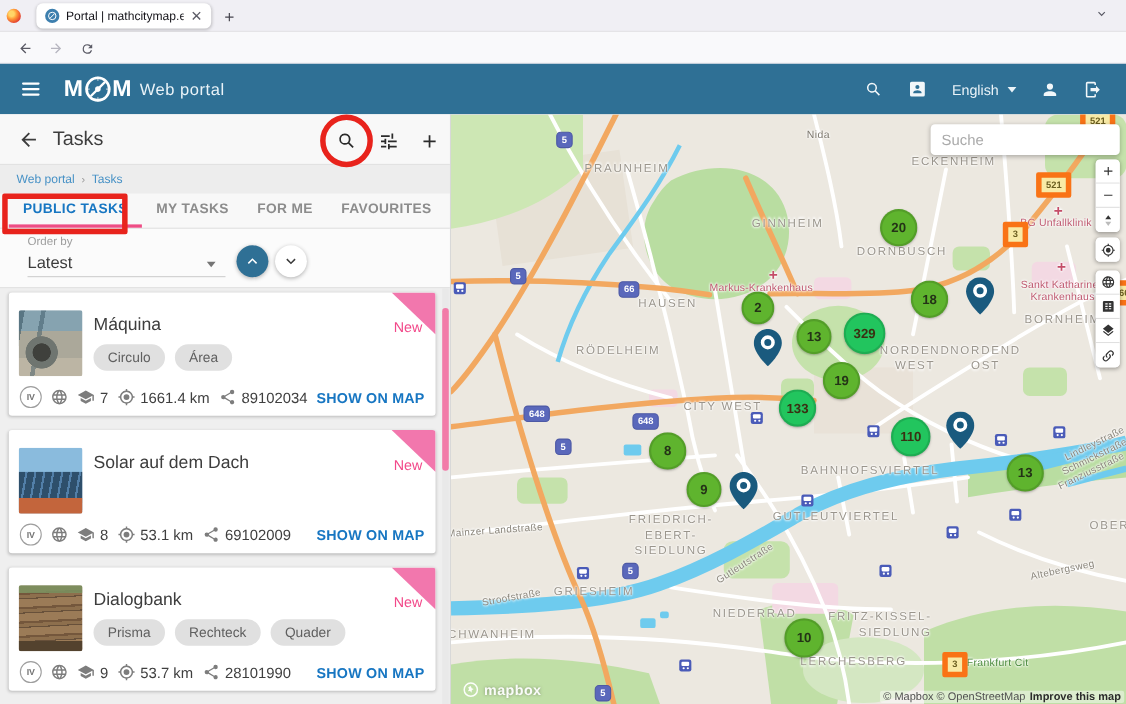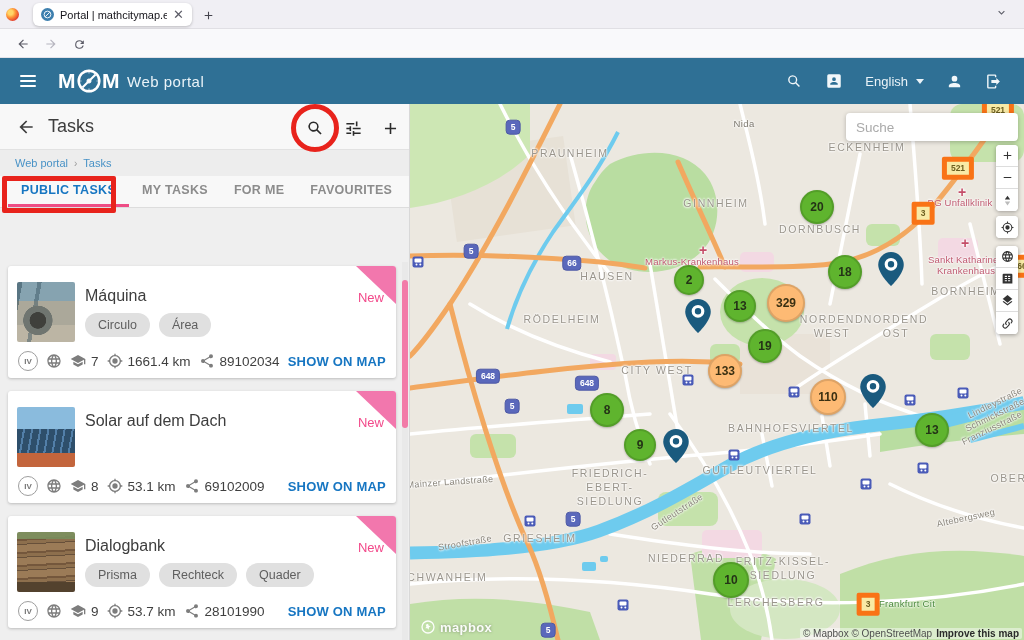--- a/index.html
+++ b/index.html
@@ -107,21 +107,21 @@
   .mlabel.green{color:#4c8b3e;font-size:9.5px;letter-spacing:.3px}
   .mbadge{position:absolute;transform:translate(-50%,-50%);font-size:8.5px;font-weight:700;padding:1px 4px;line-height:1.25;z-index:3;white-space:nowrap}
   .b-blue{background:#5a68bb;color:#fff;border:1px solid #4d59a5;border-radius:4px}
   .b-yellow{background:#f8eaa6;color:#6b5e20;border:5px solid #f97316;border-radius:2px}
   .station{position:absolute;width:11px;height:11px;background:#4a5bb8;border-radius:2px;transform:translate(-50%,-50%);z-index:2}
   .station::before{content:"";position:absolute;left:2px;top:2px;right:2px;height:4px;background:#fff;border-radius:1px}
   .station::after{content:"";position:absolute;left:2.5px;bottom:1.8px;width:2.4px;height:2.4px;background:#fff;border-radius:50%;box-shadow:3.8px 0 0 #fff}
   .cluster{position:absolute;border-radius:50%;display:flex;align-items:center;justify-content:center;
     font-size:12px;font-weight:700;color:#243317;transform:translate(-50%,-50%);z-index:4;box-shadow:0 1px 2px rgba(0,0,0,.25)}
   .cluster.g{background:#5fb42e;border:2px solid rgba(0,0,0,.12)}
-  .cluster.y{background:#fdba74;border:2px solid rgba(0,0,0,.12);color:#3a3012}
+  .cluster.y{background:#22c55e;border:2px solid rgba(0,0,0,.12);color:#3a3012}
   .pin{position:absolute;width:26px;height:34px;transform:translate(-50%,-94%);z-index:5}
   .mapsearch{position:absolute;left:436px;top:9px;width:172px;height:28px;background:#fff;border:none;border-radius:4px;
     box-shadow:0 1px 4px rgba(0,0,0,.25);padding:0 10px;font-size:13.5px;color:#555;z-index:6;font-family:"Liberation Sans",sans-serif}
   .mapsearch::placeholder{color:#aaa}
   .ctrl{position:absolute;left:586px;width:22px;background:#fff;border-radius:4px;box-shadow:0 1px 4px rgba(0,0,0,.35);overflow:hidden;z-index:6}
   .ctrl .cbtn{width:22px;height:22px;display:flex;align-items:center;justify-content:center;color:#333;border-bottom:1px solid #ddd;background:#fff}
   .ctrl .cbtn:last-child{border-bottom:none}
   .ctrl svg{width:13px;height:13px}
   .mblogo{position:absolute;left:10px;bottom:5px;display:flex;align-items:center;gap:4px;color:rgba(255,255,255,.95);
     font-size:13px;font-weight:700;letter-spacing:.4px;text-shadow:0 0 3px rgba(0,0,0,.35);z-index:6}
@@ -313,20 +313,35 @@
       <a>Web portal</a>
       <span class="sep">›</span>
       <a>Tasks</a>
     </div>
     <div id="tabsrow">
         <div class="ptab active">PUBLIC TASKS</div>
         <div class="ptab">MY TASKS</div>
         <div class="ptab">FOR ME</div>
         <div class="ptab">FAVOURITES</div>
       </div>
+    <div id="orderby">
+      <div id="orderby-label">Order by</div>
+      <div id="orderby-select">Latest</div>
+      <div id="orderby-caret" class="caret-down" style="border-top-color:#757575"></div>
+      <div id="sort-asc" class="sortbtn">
+        <svg width="17" height="17" viewBox="0 0 24 24">
+            <path fill="currentColor" d="M7.41 15.41 12 10.83l4.59 4.58L18 14l-6-6-6 6 1.41 1.41z"></path>
+          </svg>
+      </div>
+      <div id="sort-desc" class="sortbtn">
+        <svg width="17" height="17" viewBox="0 0 24 24">
+            <path fill="currentColor" d="M7.41 8.59 12 13.17l4.59-4.58L18 10l-6 6-6-6 1.41-1.41z"></path>
+          </svg>
+      </div>
+    </div>
     <div id="task-list">
         <div class="card" style="top:162px">
     <div class="ribbon"></div>
     <div class="newlbl">New</div>
     <div class="thumb t0"></div>
     <div class="ctitle">Máquina</div>
     <div class="chips">
             <span class="chip">Circulo</span>
             <span class="chip">Área</span>
           </div>
@@ -511,21 +526,21 @@
 OST</div>
         <div class="mlabel" style="left: 556px; top: 187px;">BORNHEIM</div>
         <div class="mlabel" style="left: 381px; top: 324px;">BAHNHOFSVIERTEL</div>
         <div class="mlabel" style="left: 350px; top: 366px;">GUTLEUTVIERTEL</div>
         <div class="mlabel" style="left: 200px; top: 383px;">FRIEDRICH-
 EBERT-
 SIEDLUNG</div>
         <div class="mlabel" style="left: 130px; top: 434px;">GRIESHEIM</div>
         <div class="mlabel" style="left: 33px; top: 473px;">SCHWANHEIM</div>
         <div class="mlabel" style="left: 276px; top: 454px;">NIEDERRAD</div>
-        <div class="mlabel" style="left: 373px; top: 464px;">FRITZ-KISSEL-
+        <div class="mlabel" style="left: 390px; top: 464px; text-align: right;">FRITZ-KISSEL-
 SIEDLUNG</div>
         <div class="mlabel" style="left: 366px; top: 498px;">LERCHESBERG</div>
         <div class="mlabel" style="left: 612px; top: 374px;">OBERRAD</div>
         <div class="mlabel street" style="left: 40px; top: 378px; transform: translate(-50%, -50%) rotate(-4deg);">Mainzer Landstraße</div>
         <div class="mlabel street" style="left: 55px; top: 439px; transform: translate(-50%, -50%) rotate(-10deg);">Stroofstraße</div>
         <div class="mlabel street" style="left: 267px; top: 408px; transform: translate(-50%, -50%) rotate(-33deg);">Gutleutstraße</div>
         <div class="mlabel street" style="left: 556px; top: 414px; transform: translate(-50%, -50%) rotate(-12deg);">Altebergsweg</div>
         <div class="mlabel street" style="left: 585px; top: 299px; transform: translate(-50%, -50%) rotate(-26deg);">Lindleystraße</div>
         <div class="mlabel street" style="left: 585px; top: 311px; transform: translate(-50%, -50%) rotate(-26deg);">Schmickstraße</div>
         <div class="mlabel street" style="left: 582px; top: 324px; transform: translate(-50%, -50%) rotate(-26deg);">Franziusstraße</div>

